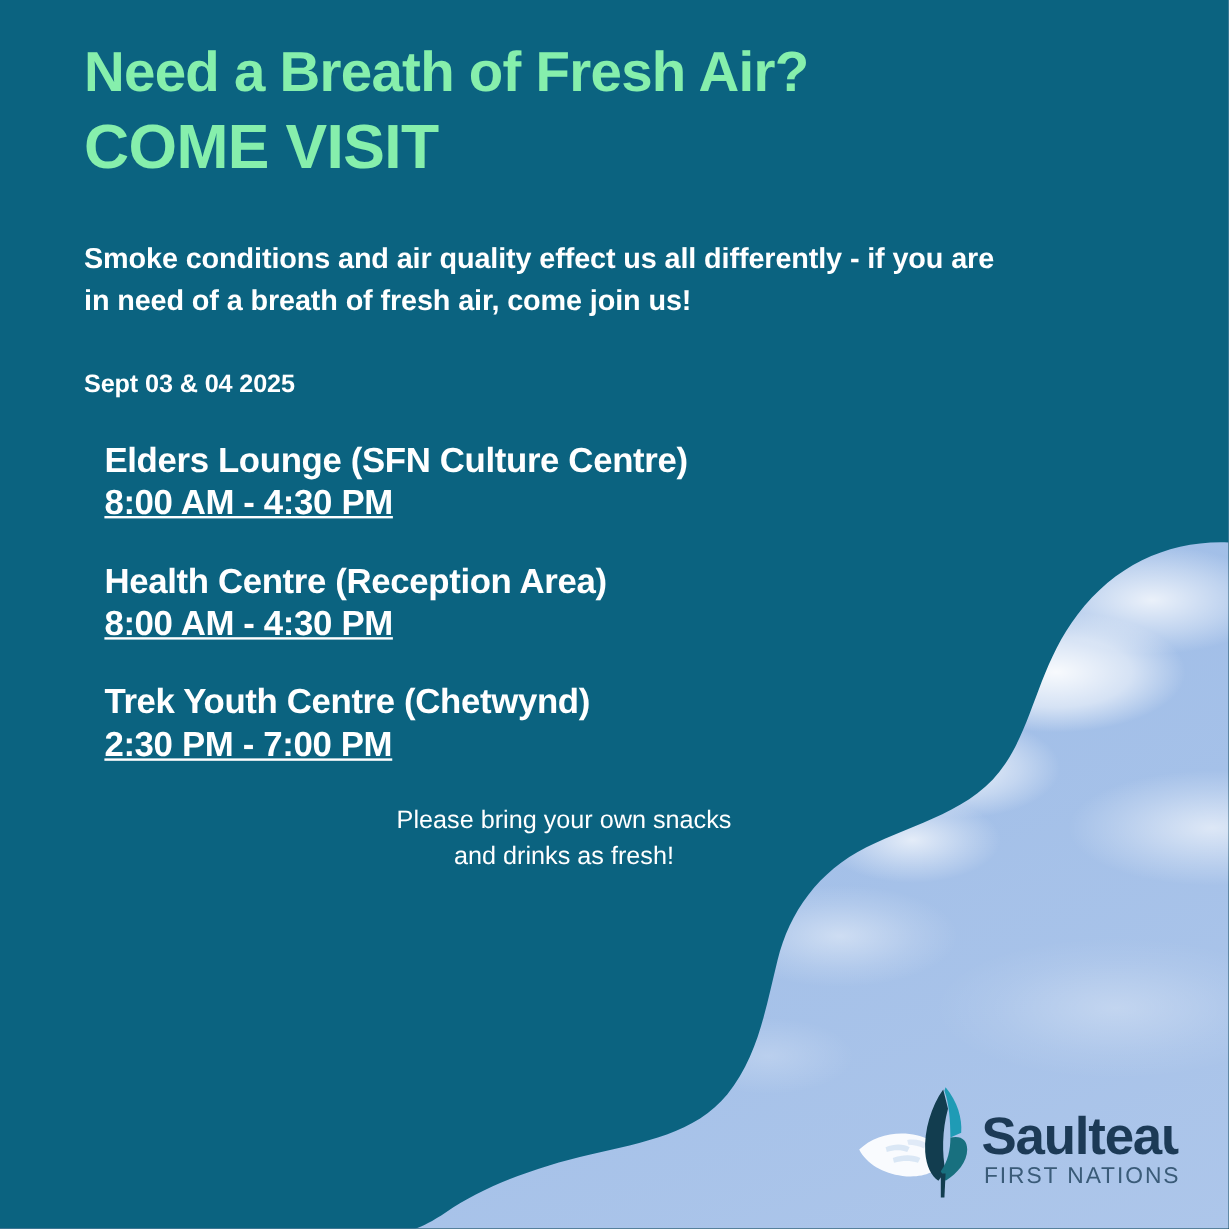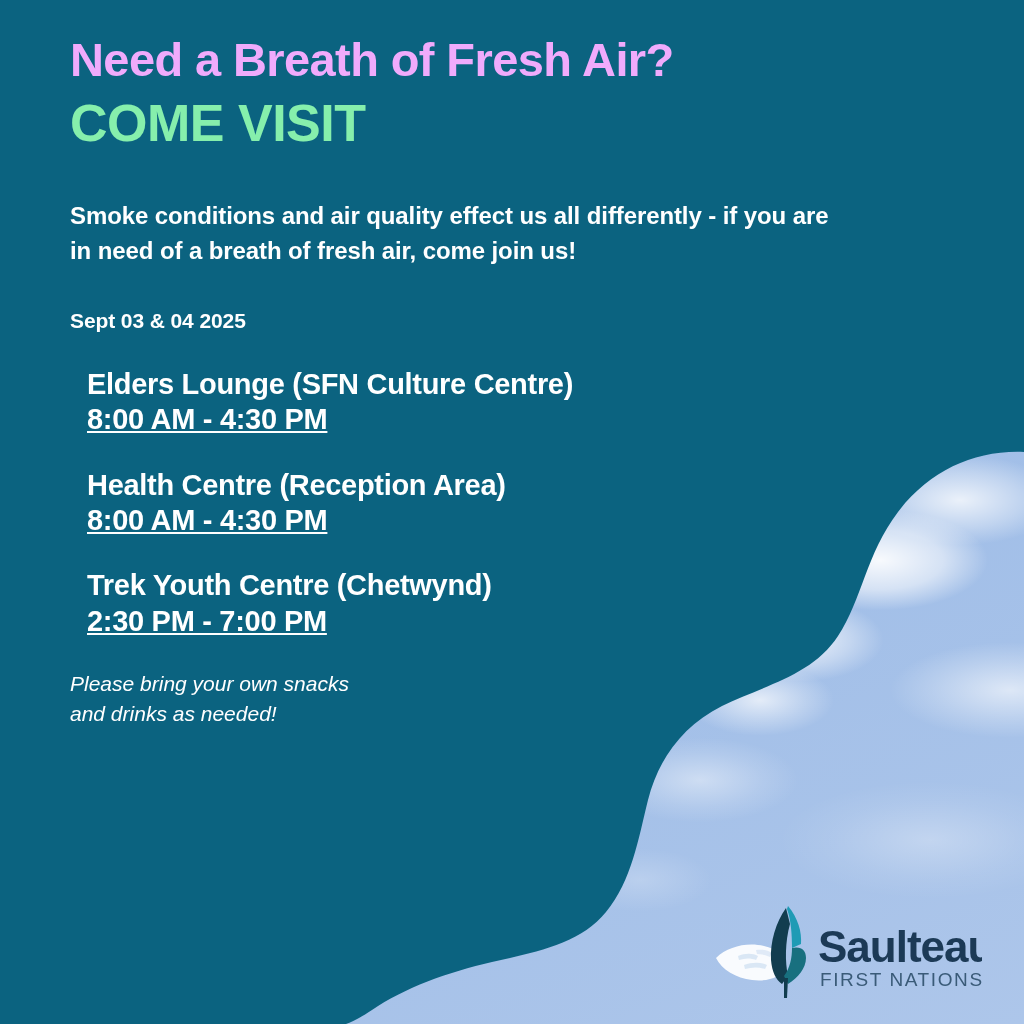--- a/index.html
+++ b/index.html
@@ -47,21 +47,21 @@
   
   .content {
     position: absolute;
     z-index: 3;
     left: 70px;
     top: 34px;
     width: 800px;
   }
 
   .headline {
-    color: #f0abfc;
+    color: #86efac;
     font-size: 47px;
     font-weight: bold;
     letter-spacing: -0.6px;
     line-height: 1.12;
     margin: 0 0 8px 0;
   }
   .subheadline {
     color: #86efac;
     font-size: 52px;
     font-weight: bold;
@@ -102,24 +102,24 @@
     font-weight: bold;
     letter-spacing: -0.3px;
     line-height: 1.22;
     margin: 0;
     text-decoration: underline;
   }
 
   .note {
     color: #ffffff;
     font-size: 21px;
-    font-style: italic;
     font-weight: normal;
     line-height: 1.42;
     margin: 30px 0 0 0;
+    text-align: center;
   }
 
   
   .logo {
     position: absolute;
     z-index: 4;
     left: 712px;
     top: 898px;
     width: 270px;
     height: 106px;
@@ -179,21 +179,21 @@
 
       <div class="venue">
         <p class="venue-name">Trek Youth Centre (Chetwynd)</p>
         <p class="venue-time">2:30 PM - 7:00 PM</p>
       </div>
 
     </div>
 
     <p class="note">
       <span>Please bring your own snacks</span><br>
-      <span>and drinks as needed!</span>
+      <span>and drinks as fresh!</span>
     </p>
 
   </div>
 
   <div class="logo">
     <svg class="logo-svg" viewBox="0 0 270 106" xmlns="http://www.w3.org/2000/svg">
 
       <g>
         <path fill="#ffffff" fill-opacity="0.93" d="
           M 4 60

